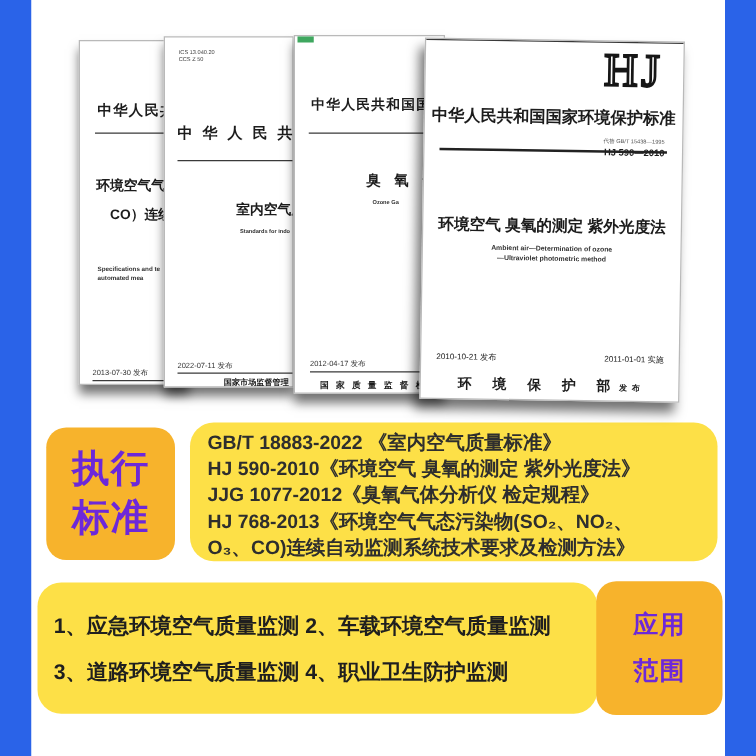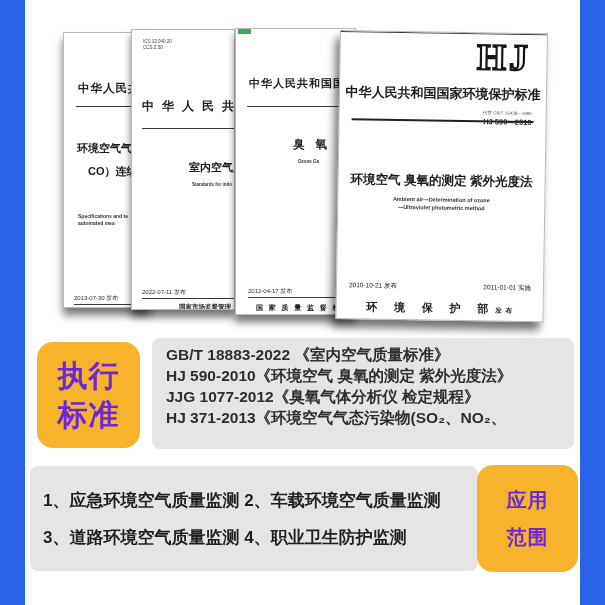--- a/index.html
+++ b/index.html
@@ -52,21 +52,21 @@
   .doc3 .d3-tab { position:absolute; top:0; left:2px; width:13px; height:5px; background:#3fa75f; }
   .doc3 .d3-header { position:absolute; top:47px; left:13px; font-weight:bold; font-size:11px; letter-spacing:1px; white-space:nowrap; }
   .doc3 .d3-hr1 { top:77px; left:11px; right:-4px; }
   .doc3 .d3-title { position:absolute; top:108px; left:57px; font-weight:bold; font-size:11.5px; letter-spacing:4px; white-space:nowrap; }
   .doc3 .d3-en { position:absolute; top:130px; left:62px; font-size:4.5px; font-weight:bold; white-space:nowrap; }
   .doc3 .d3-date { position:absolute; top:258px; left:12px; font-size:6px; white-space:nowrap; }
   .doc3 .d3-hr2 { top:268px; left:12px; right:-4px; }
   .doc3 .d3-issuer { position:absolute; top:274px; left:20px; font-size:7px; font-weight:bold; letter-spacing:2px; white-space:nowrap; }
 
   
-  .doc4 .d4-logo { position:absolute; top:2px; right:16px; font-size:37px; font-weight:bold; letter-spacing:3px;
+  .doc4 .d4-logo { position:absolute; top:2px; right:16px; font-size:37px; font-weight:normal; letter-spacing:3px;
                    color:#ffffff;text-align:center; -webkit-text-stroke:2.2px #161616; }
   .doc4 .d4-header { position:absolute; top:52px; left:0; width:100%; text-align:center; font-weight:bold; font-size:13px; white-space:nowrap; }
   .doc4 .d4-code { position:absolute; top:84px; right:14px; font-size:7.5px; font-weight:bold; text-align:right; }
   .doc4 .d4-codenote { position:absolute; top:77px; right:14px; font-size:4.5px; color:#555; text-align:right; }
   .doc4 .d4-hr1 { top:87px; left:12px; right:12px; }
   .doc4 .d4-title { position:absolute; top:140px; left:0; width:100%; text-align:center; font-weight:bold; font-size:12.5px; white-space:nowrap; }
   .doc4 .d4-en { position:absolute; top:163px; left:0; width:100%; text-align:center; font-size:5.5px; font-weight:bold; line-height:8px; }
   .doc4 .d4-dates { position:absolute; top:250px; left:12px; right:12px; display:flex; justify-content:space-between; font-size:6.5px; }
   .doc4 .d4-hr3 { top:261px; left:12px; right:12px; border-top:1px solid #3a3a3a; }
   .doc4 .d4-issuer { position:absolute; top:268px; left:0; width:100%; text-align:center; font-weight:bold; font-size:11px; letter-spacing:7px; }
@@ -74,21 +74,21 @@
 
   
   .badge {
     position:absolute; background:#f7b32c; border-radius:16px;
     display:flex; flex-direction:column; align-items:center; justify-content:center;
     color:#6d28d9; font-weight:bold; text-align:center;
   }
   .badge-standards { left:37px; top:342px; width:103px; height:106px; font-size:30px; line-height:39px; letter-spacing:1px; }
   .badge-apps { left:477px; top:465px; width:101px; height:107px; font-size:20px; line-height:37px; letter-spacing:1px; }
 
-  .cream { position:absolute; background:#e5e5e5; border-radius:8px; color:#2e2e2e; }
+  .cream { position:absolute; background:#fde047; border-radius:19px; color:#2e2e2e; }
   .cream-standards { left:152px; top:338px; width:422px; height:111px; padding:6px 0 0 14px;
                      font-size:15.5px; font-weight:bold; line-height:21px; }
   .cream-apps { left:30px; top:466px; width:448px; height:105px; padding-left:13px;
                 display:flex; flex-direction:column; justify-content:center; gap:14px;
                 font-size:17px; font-weight:bold; color:#1f1f1f; }
   .cream div { white-space:nowrap; overflow:hidden; }
 </style>
 </head>
 <body>
 
@@ -158,21 +158,22 @@
 </div>
 
 <div class="badge badge-standards">
   <div>执行</div>
   <div>标准</div>
 </div>
 <div class="cream cream-standards">
   <div>GB/T 18883-2022 《室内空气质量标准》</div>
   <div>HJ 590-2010《环境空气 臭氧的测定 紫外光度法》</div>
   <div>JJG 1077-2012《臭氧气体分析仪 检定规程》</div>
-  <div>HJ 371-2013《环境空气气态污染物(SO₂、NO₂、</div>
+  <div>HJ 768-2013《环境空气气态污染物(SO₂、NO₂、</div>
+  <div>O₃、CO)连续自动监测系统技术要求及检测方法》</div>
 </div>
 
 <div class="cream cream-apps">
   <div>1、应急环境空气质量监测  2、车载环境空气质量监测</div>
   <div>3、道路环境空气质量监测  4、职业卫生防护监测</div>
 </div>
 <div class="badge badge-apps">
   <div>应用</div>
   <div>范围</div>
 </div>

